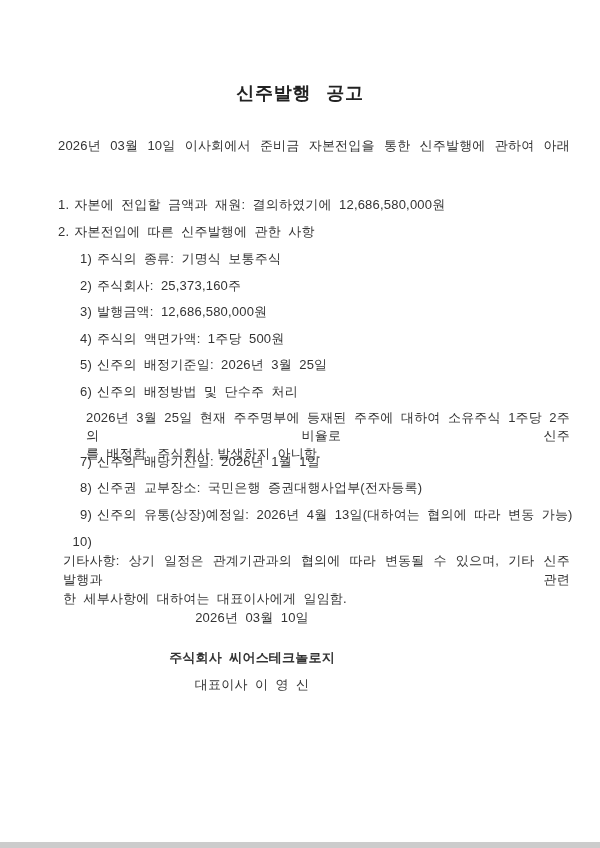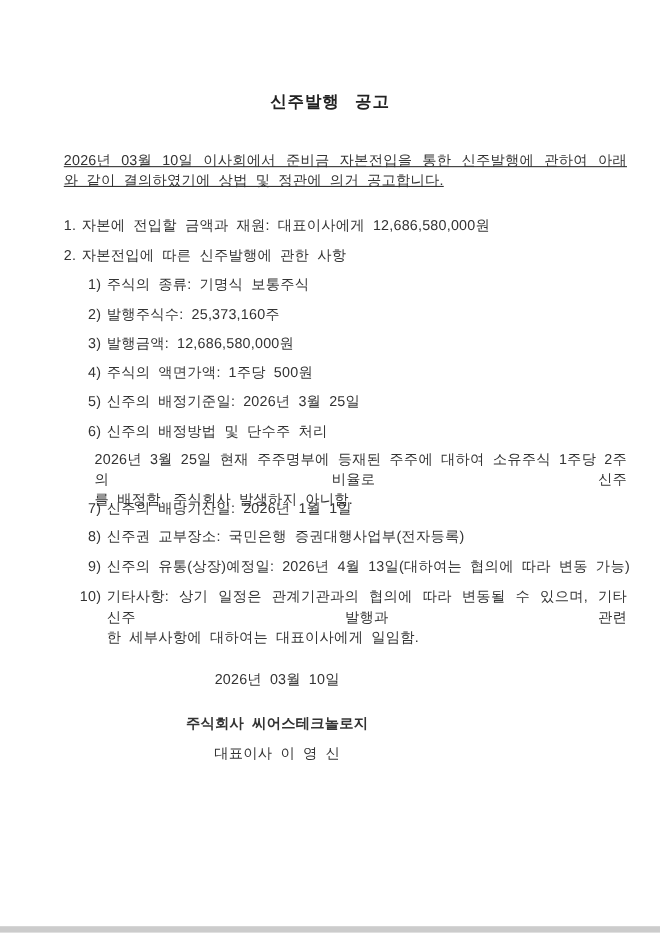--- a/index.html
+++ b/index.html
@@ -18,28 +18,28 @@
     letter-spacing: 0.2px;
     word-spacing: 3.5px;
     line-height: 18px;
   }
   .doc-title {
     position: absolute;
     top: 83px; left: 0;
     width: 600px;
     margin: 0;
     text-align: center;
-    font-size: 15px;
+    font-size: 18px;
     font-weight: bold;
     color: #222222;
     letter-spacing: 0.8px;
     word-spacing: 9px;
     line-height: 20px;
   }
-  .block { position: absolute; left: 58px; width: 512px; text-decoration: underline; }
+  .block { position: absolute; left: 58px; width: 512px; }
   .stretch { text-align: justify; text-align-last: justify; }
   .item { position: absolute; left: 58px; width: 512px; white-space: nowrap; }
   .item .item-num { display: inline-block; }
   .item .item-txt { margin-left: 5px; }
   .sub { position: absolute; left: 58px; width: 512px; display: flex; }
   .sub .sub-num { flex: none; width: 34px; text-align: right; }
   .sub .sub-txt { margin-left: 5px; white-space: nowrap; }
   .sub .sub-txt-wrap { margin-left: 5px; flex: 1; }
   .note {
     position: absolute; left: 86px; width: 484px;
@@ -57,39 +57,38 @@
 </style>
 </head>
 <body>
 
 <div class="page">
 
   <h1 class="doc-title">신주발행 공고</h1>
 
   <div class="block" style="top:137px;">
     <div class="stretch">2026년 03월 10일 이사회에서 준비금 자본전입을 통한 신주발행에 관하여 아래</div>
-    <div>와 같이 결의하였기에 상법 및 정관에 의거 공고합니다.</div>
   </div>
 
   <div class="item" style="top:196px;">
-    <span class="item-num">1.</span><span class="item-txt">자본에 전입할 금액과 재원: 대표이사에게 12,686,580,000원</span>
+    <span class="item-num">1.</span><span class="item-txt">자본에 전입할 금액과 재원: 결의하였기에 12,686,580,000원</span>
   </div>
 
   <div class="item" style="top:223px;">
     <span class="item-num">2.</span><span class="item-txt">자본전입에 따른 신주발행에 관한 사항</span>
   </div>
 
   <div class="sub" style="top:250px;">
     <span class="sub-num">1)</span>
     <span class="sub-txt">주식의 종류: 기명식 보통주식</span>
   </div>
 
   <div class="sub" style="top:277px;">
     <span class="sub-num">2)</span>
-    <span class="sub-txt">발행주식수: 25,373,160주</span>
+    <span class="sub-txt">주식회사: 25,373,160주</span>
   </div>
 
   <div class="sub" style="top:303px;">
     <span class="sub-num">3)</span>
     <span class="sub-txt">발행금액: 12,686,580,000원</span>
   </div>
 
   <div class="sub" style="top:330px;">
     <span class="sub-num">4)</span>
     <span class="sub-txt">주식의 액면가액: 1주당 500원</span>
@@ -118,21 +117,21 @@
   <div class="sub" style="top:479px;">
     <span class="sub-num">8)</span>
     <span class="sub-txt">신주권 교부장소: 국민은행 증권대행사업부(전자등록)</span>
   </div>
 
   <div class="sub" style="top:506px;">
     <span class="sub-num">9)</span>
     <span class="sub-txt">신주의 유통(상장)예정일: 2026년 4월 13일(대하여는 협의에 따라 변동 가능)</span>
   </div>
 
-  <div class="sub" style="top:532px; line-height:19px;">
+  <div class="sub" style="top:532px; line-height:19px;flex-direction:column;">
     <span class="sub-num">10)</span>
     <span class="sub-txt-wrap">
       <div class="stretch">기타사항: 상기 일정은 관계기관과의 협의에 따라 변동될 수 있으며, 기타 신주 발행과 관련</div>
       <div>한 세부사항에 대하여는 대표이사에게 일임함.</div>
     </span>
   </div>
 
   <div class="centered" style="top:609px;">2026년 03월 10일</div>
 
   <div class="centered" style="top:649px;font-weight:bold;">주식회사 씨어스테크놀로지</div>

